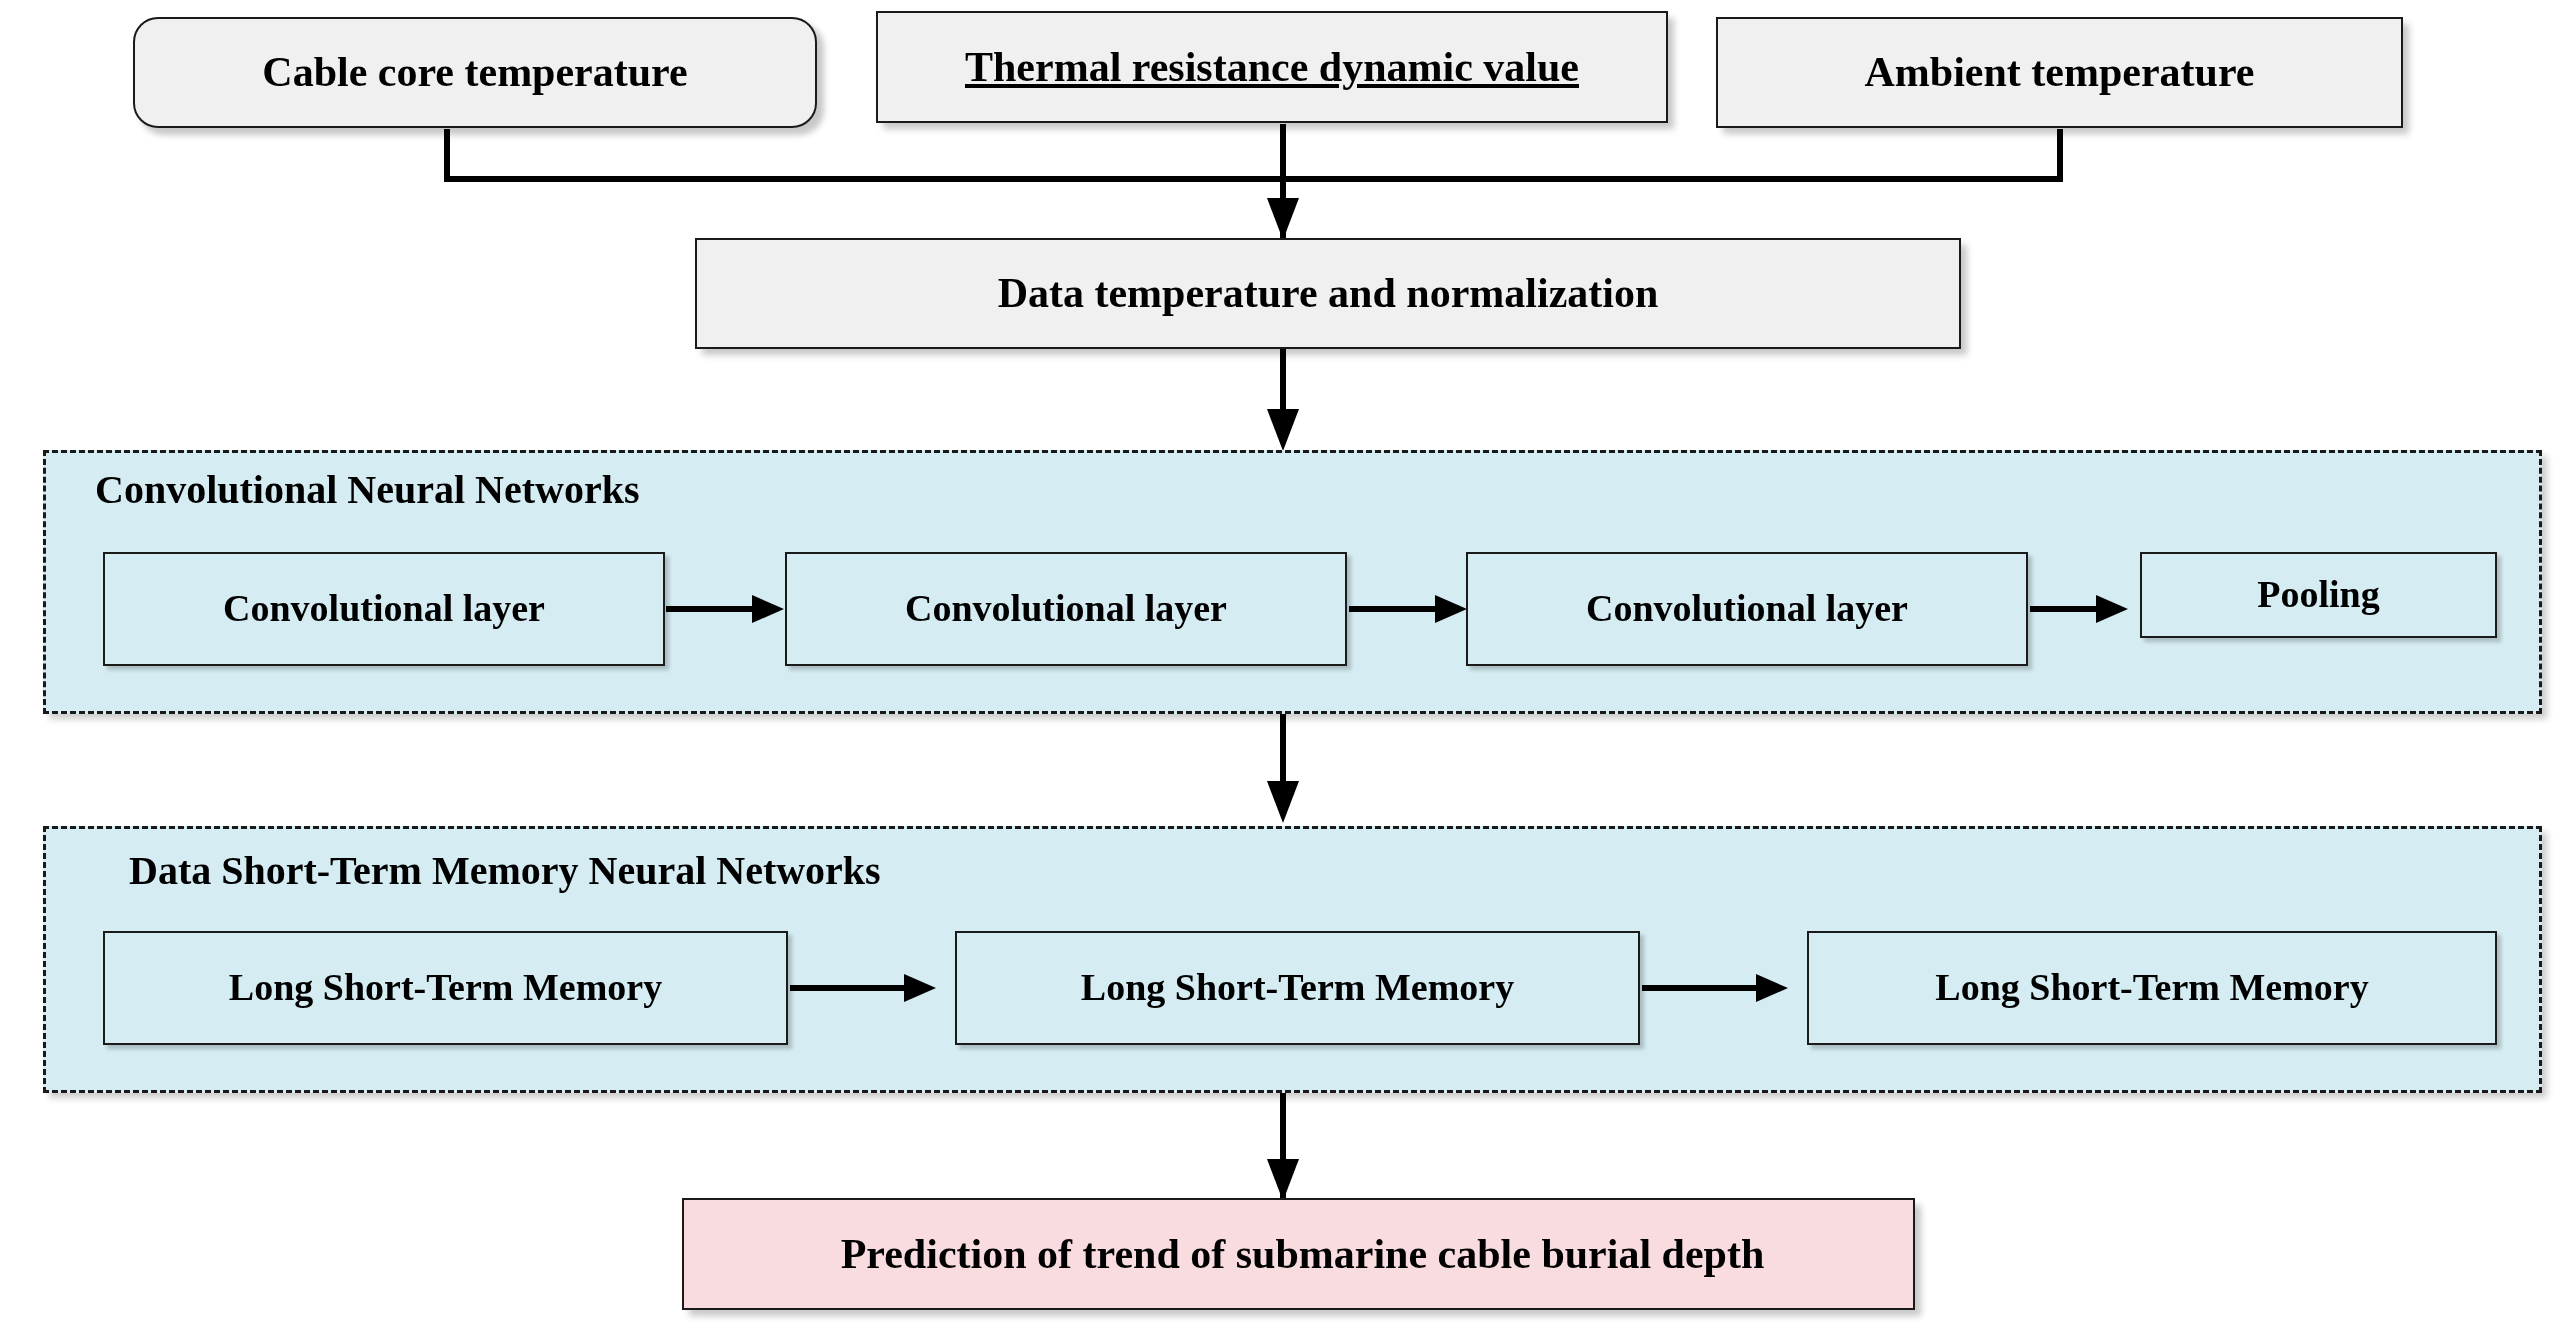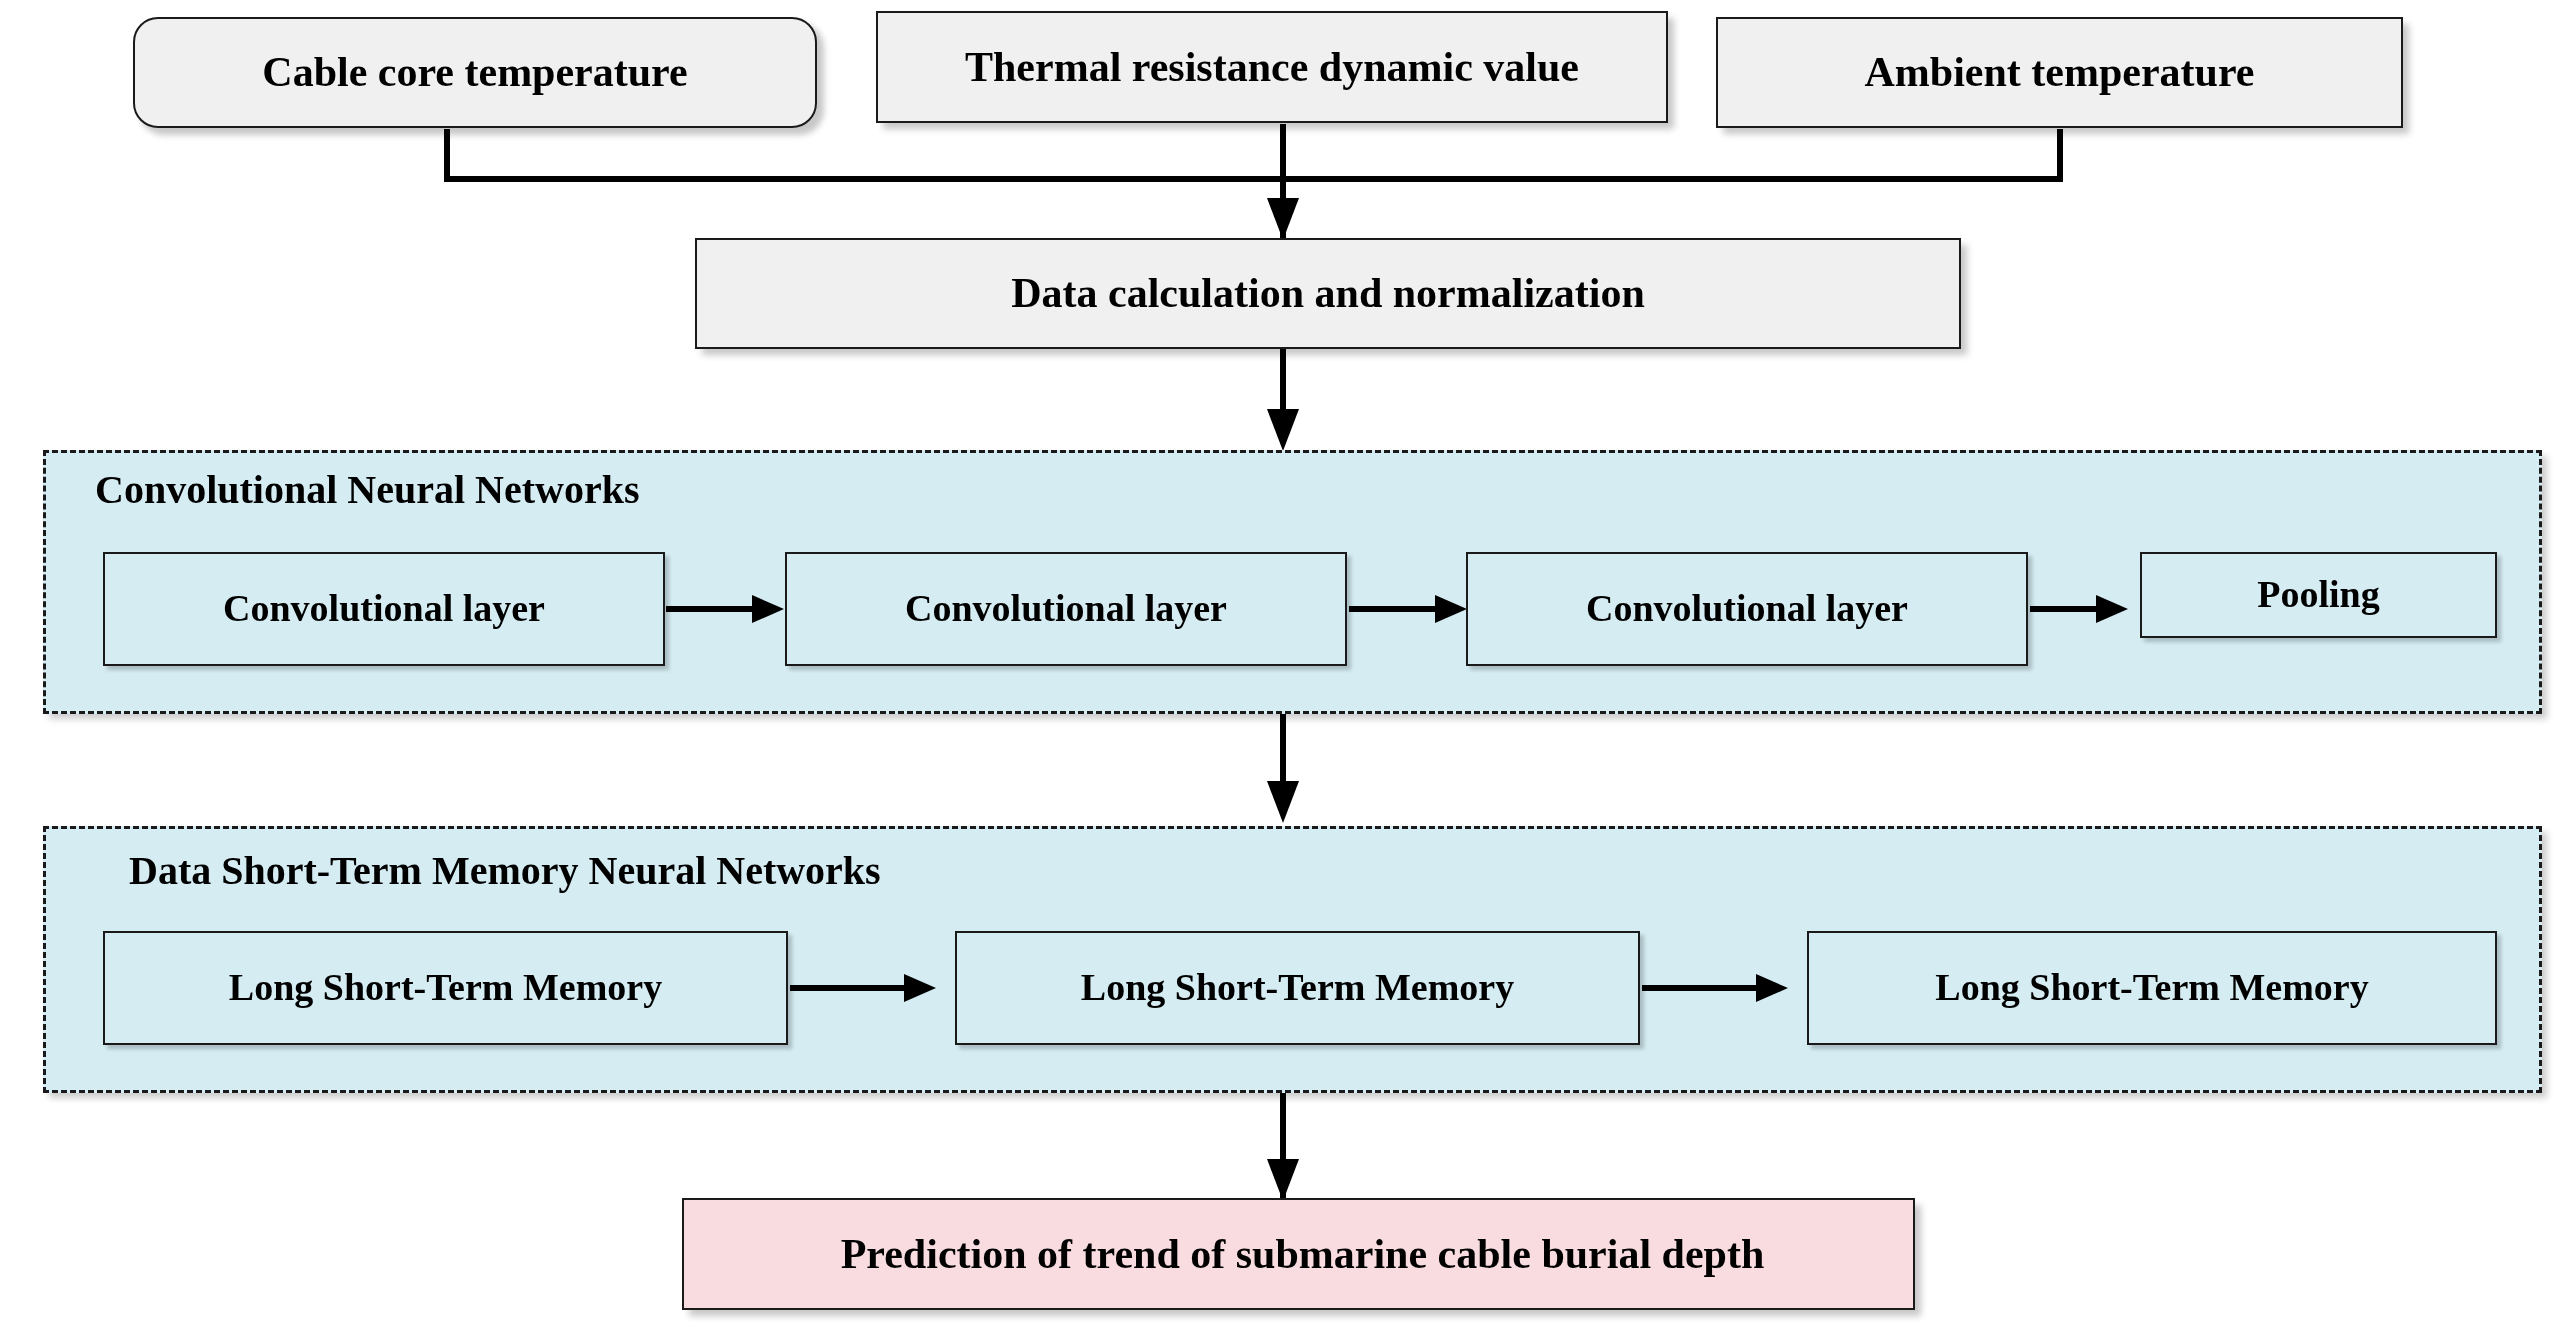--- a/index.html
+++ b/index.html
@@ -97,40 +97,40 @@
 </style>
 </head>
 <body>
 
 <div id="canvas">
 
   <div class="box box-plain" style="left:133px; top:17px; width:684px; height:111px; font-size:42px;border-radius:25px;">
     <span>Cable core temperature</span>
   </div>
 
-  <div class="box box-plain" style="left:876px; top:11.4px; width:792px; height:112px; font-size:42px;">
+  <div class="box box-plain" style="left:876px; top:11.4px; width:792px; height:112px; font-size:42px;text-decoration:underline;">
     <span>Thermal resistance dynamic value</span>
   </div>
 
   <div class="box box-plain" style="left:1716px; top:17px; width:687px; height:111px; font-size:42px;">
     <span>Ambient temperature</span>
   </div>
 
   <div class="vline" style="left:444px; top:129px; height:50px;"></div>
 
   <div class="vline" style="left:2057px; top:129px; height:50px;"></div>
 
   <div class="hline" style="left:444px; top:176px; width:1619px;"></div>
 
   <div class="vline" style="left:1280px; top:124px; height:118px;"></div>
 
   <div class="arrow-down" style="left:1267px; top:198px;"></div>
 
   <div class="box box-plain" style="left:695px; top:238px; width:1266px; height:111px; font-size:42px;">
-    <span>Data calculation and normalization</span>
+    <span>Data temperature and normalization</span>
   </div>
 
   <div class="vline" style="left:1280px; top:349px; height:67px;"></div>
   <div class="arrow-down" style="left:1267px; top:409px;"></div>
 
   <div class="group" style="left:43px; top:450px; width:2499px; height:264px;">
   </div>
   <div class="group-title" style="left:95px; top:466px; font-size:40px;">Convolutional Neural Networks</div>
 
   <div class="box box-inner" style="left:103px; top:552px; width:562px; height:114px; font-size:38px;">

